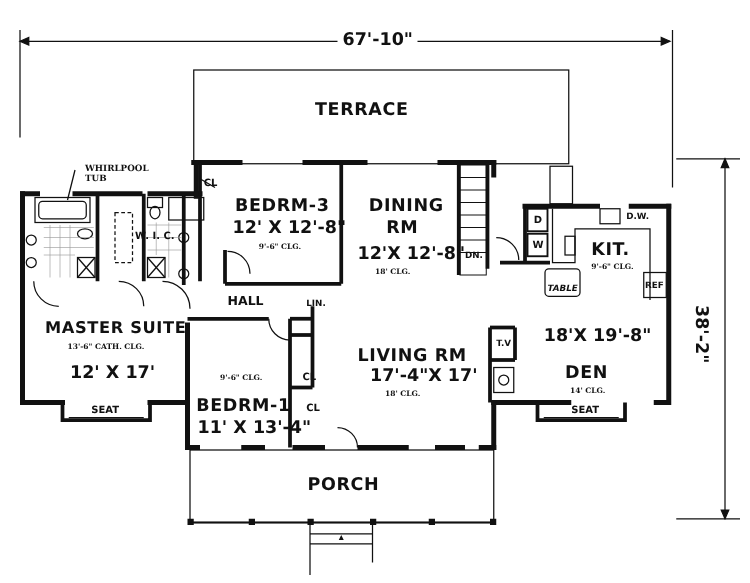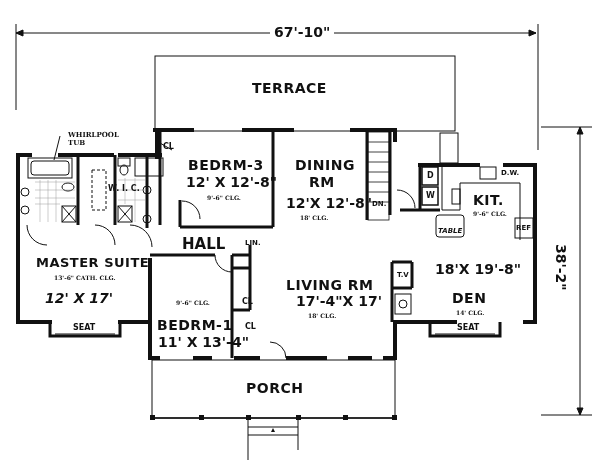--- a/index.html
+++ b/index.html
@@ -197,21 +197,21 @@
 <div class="lbl bigdim" style="left:568px;top:240px;transform:rotate(90deg);transform-origin:left top;padding:0 4px;">38'-2"</div>
 
 <div class="lbl room" style="left:252px;top:81px;">TERRACE</div>
 
 <div class="lbl tiny" style="left:68px;top:131px;font-family:'DejaVu Serif',serif;">WHIRLPOOL</div>
 <div class="lbl tiny" style="left:68px;top:139px;font-family:'DejaVu Serif',serif;">TUB</div>
 <div class="lbl small" style="left:81px;top:185px;padding-left:27px;">W. I. C.</div>
 
 <div class="lbl room" style="left:36px;top:256px;font-size:13px;">MASTER SUITE</div>
 <div class="lbl clg" style="left:54px;top:275px;">13'-6" CATH. CLG.</div>
-<div class="lbl dim" style="left:45px;top:291px;font-style:italic;">12' X 17'</div>
+<div class="lbl dim" style="left:56px;top:291px;">12' X 17'</div>
 <div class="lbl small" style="left:73px;top:324px;">SEAT</div>
 
 <div class="lbl small" style="left:163px;top:143px;">CL</div>
 <div class="lbl room" style="left:188px;top:158px;">BEDRM-3</div>
 <div class="lbl dim" style="left:186px;top:175px;">12' X 12'-8"</div>
 <div class="lbl clg" style="left:207px;top:195px;">9'-6" CLG.</div>
 
 <div class="lbl room" style="left:295px;top:158px;">DINING</div>
 <div class="lbl room" style="left:309px;top:175px;">RM</div>
 <div class="lbl dim" style="left:286px;top:196px;">12'X 12'-8"</div>
@@ -221,21 +221,21 @@
 
 <div class="lbl small" style="left:427px;top:172px;">D</div>
 <div class="lbl small" style="left:426px;top:192px;">W</div>
 
 <div class="lbl tiny" style="left:501px;top:170px;">D.W.</div>
 <div class="lbl room" style="left:473px;top:193px;">KIT.</div>
 <div class="lbl clg" style="left:473px;top:211px;">9'-6" CLG.</div>
 <div class="lbl tiny" style="left:516px;top:225px;">REF</div>
 <div class="lbl tiny" style="left:438px;top:228px;font-style:italic;">TABLE</div>
 
-<div class="lbl small" style="left:182px;top:237px;font-size:15px;">HALL</div>
+<div class="lbl small" style="left:182px;top:237px;font-size:10px;">HALL</div>
 <div class="lbl tiny" style="left:245px;top:240px;">LIN.</div>
 
 <div class="lbl clg" style="left:176px;top:300px;">9'-6" CLG.</div>
 <div class="lbl small" style="left:242px;top:298px;">CL</div>
 <div class="lbl small" style="left:245px;top:323px;">CL</div>
 <div class="lbl room" style="left:157px;top:318px;">BEDRM-1</div>
 <div class="lbl dim" style="left:158px;top:335px;">11' X 13'-4"</div>
 
 <div class="lbl room" style="left:286px;top:278px;">LIVING RM</div>
 <div class="lbl dim" style="left:296px;top:294px;">17'-4"X 17'</div>

